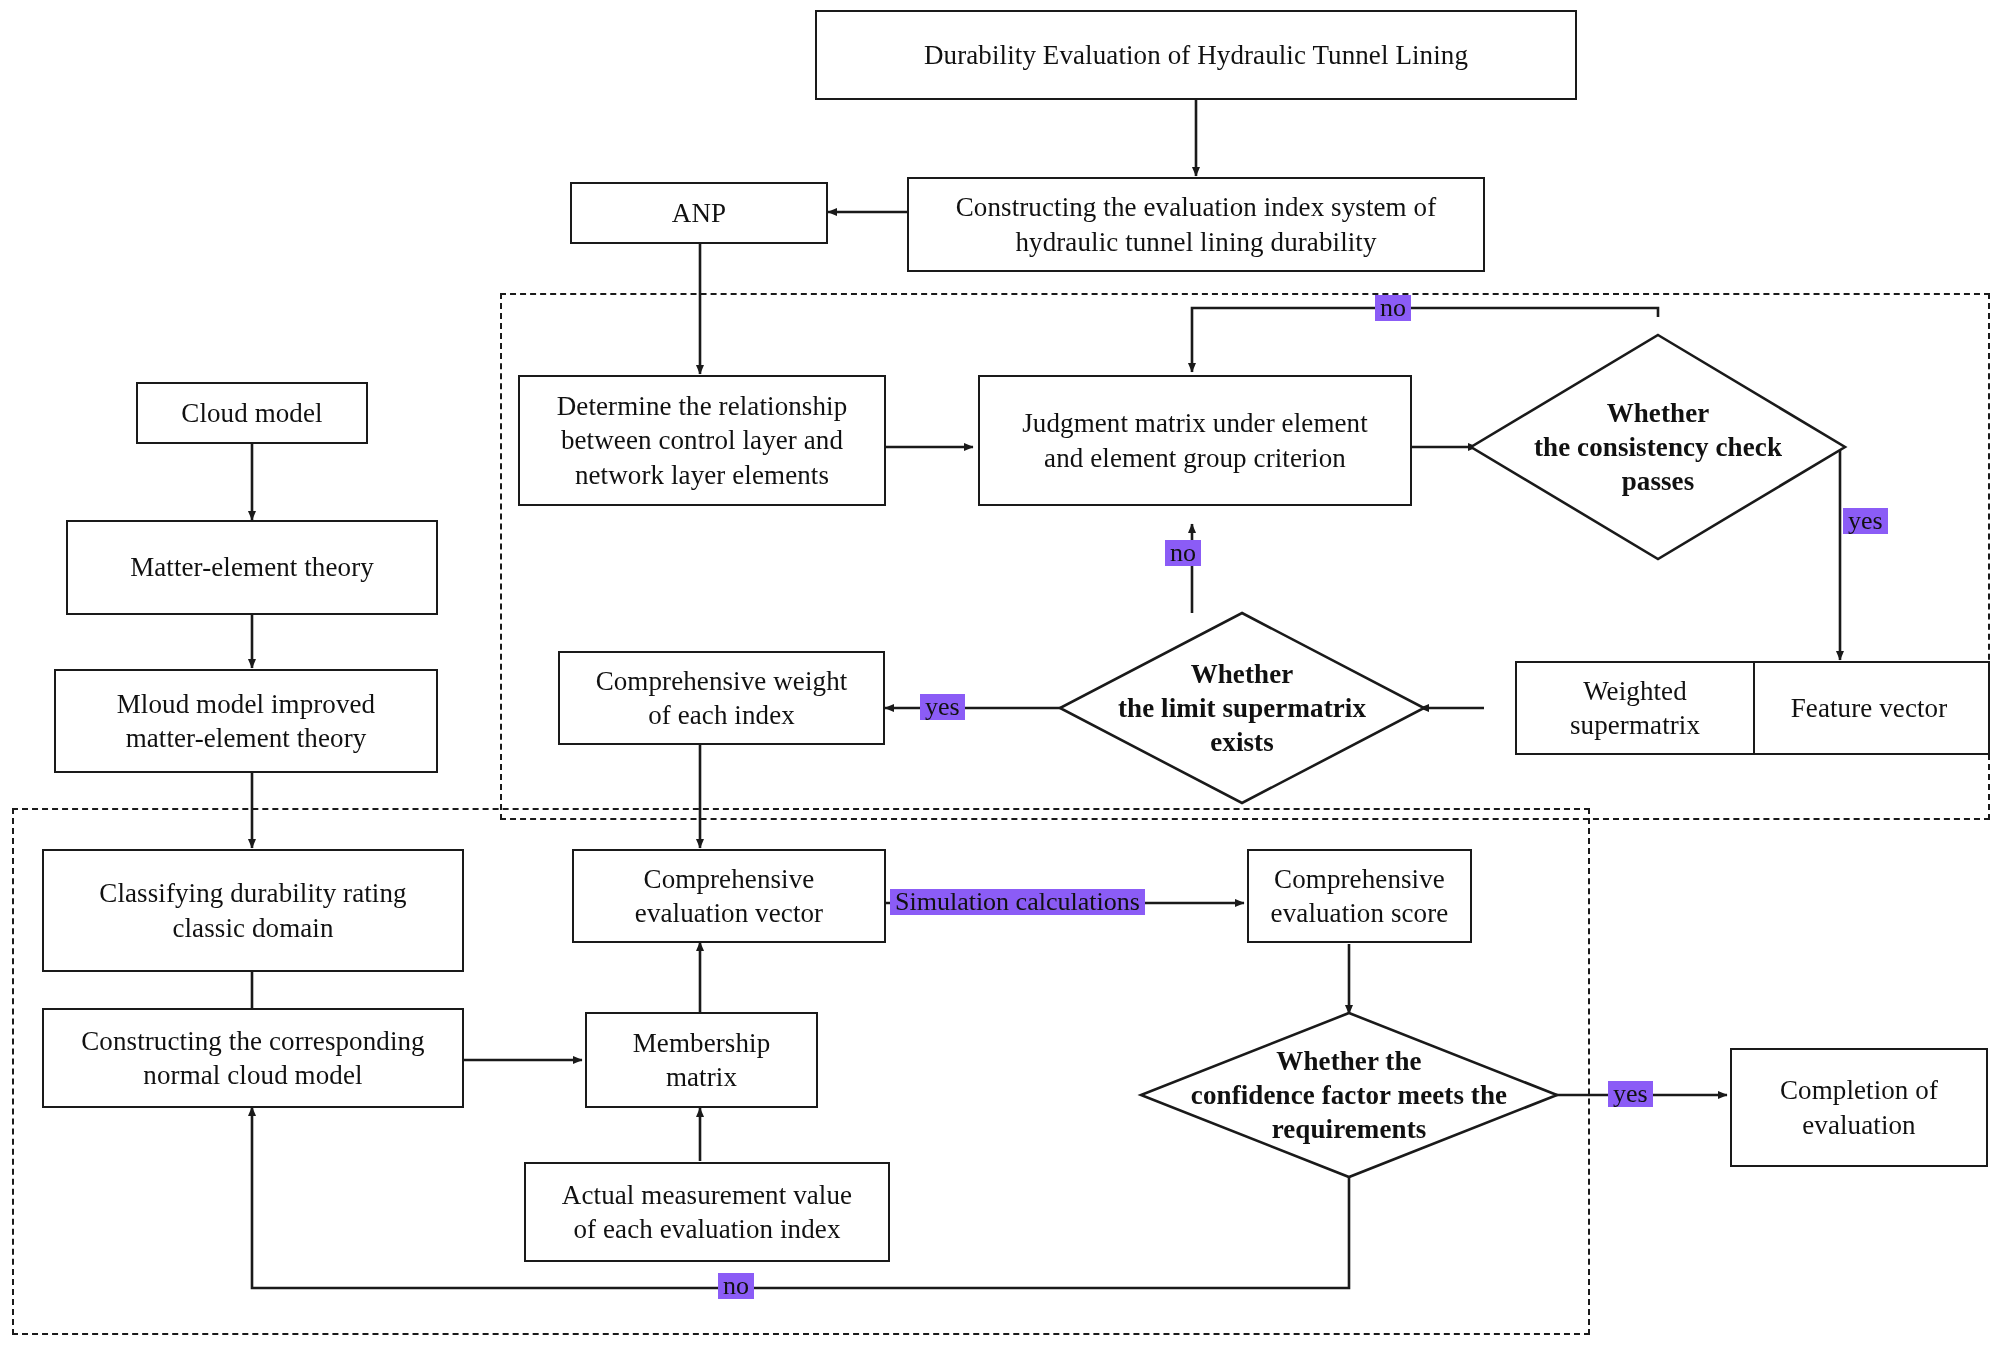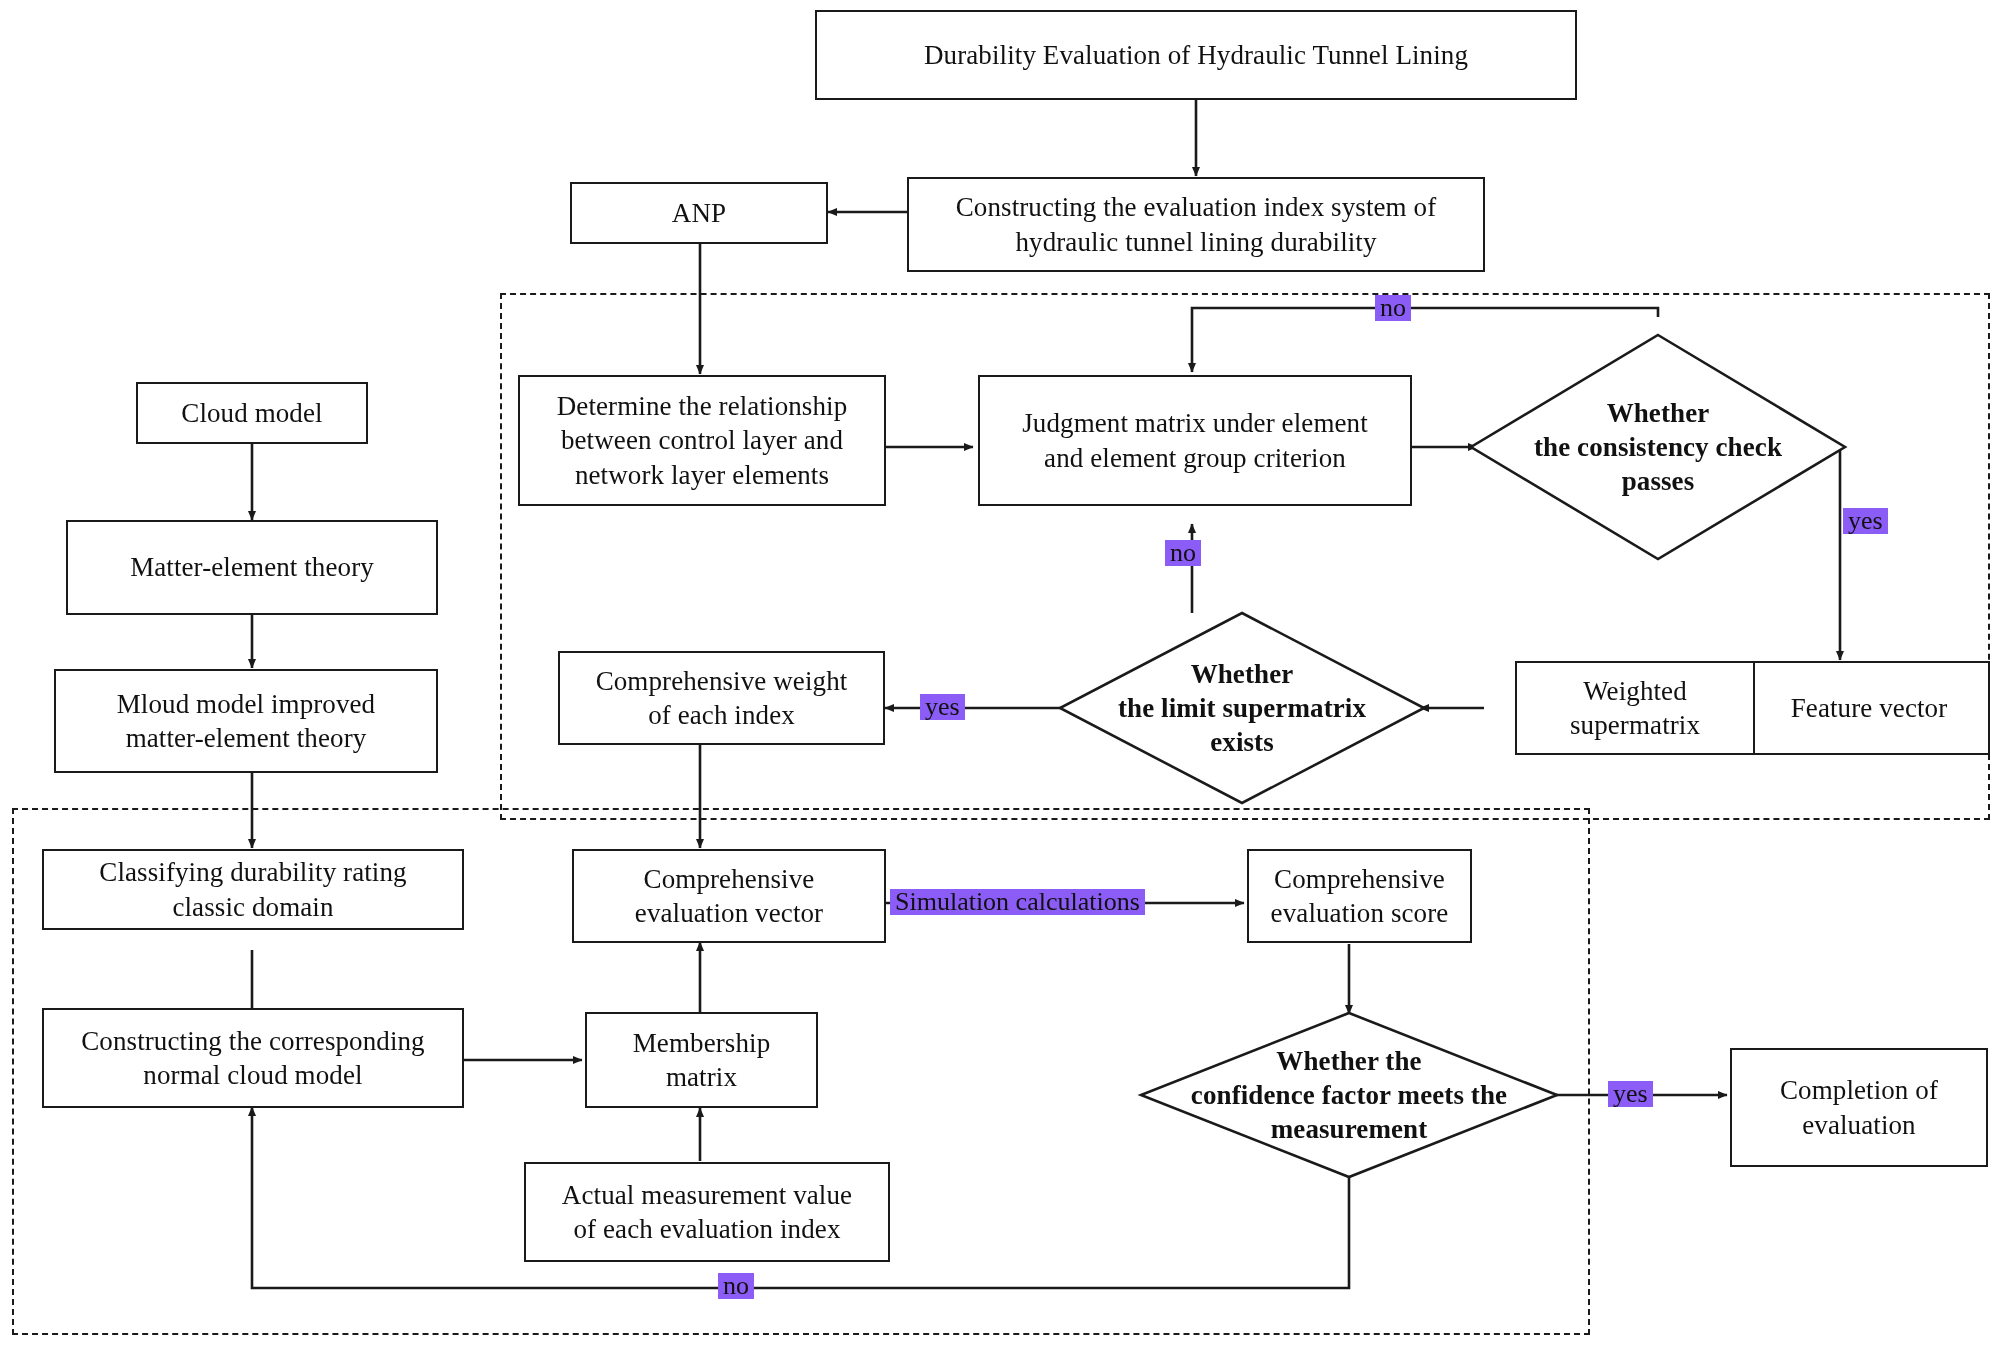--- a/index.html
+++ b/index.html
@@ -165,21 +165,21 @@
   <div class="node-box" style="left:558px; top:651px; width:327px; height:94px;">Comprehensive weight
 of each index</div>
 
   <div class="node-box" style="left:136px; top:382px; width:232px; height:62px;">Cloud model</div>
 
   <div class="node-box" style="left:66px; top:520px; width:372px; height:95px;">Matter-element theory</div>
 
   <div class="node-box" style="left:54px; top:669px; width:384px; height:104px;">Mloud model improved
 matter-element theory</div>
 
-  <div class="node-box" style="left:42px; top:849px; width:422px; height:81px;">Classifying durability rating
+  <div class="node-box" style="left:42px; top:849px; width:422px; height:123px;">Classifying durability rating
 classic domain</div>
 
   <div class="node-box" style="left:42px; top:1008px; width:422px; height:100px;">Constructing the corresponding
 normal cloud model</div>
 
   <div class="node-box" style="left:585px; top:1012px; width:233px; height:96px;">Membership
 matrix</div>
 
   <div class="node-box" style="left:524px; top:1162px; width:366px; height:100px;">Actual measurement value
 of each evaluation index</div>
@@ -201,21 +201,21 @@
 
   <div class="diamond-wrap" style="left:1060px; top:613px; width:364px; height:190px;">
     <div class="diamond-label">Whether
 the limit supermatrix
 exists</div>
   </div>
 
   <div class="diamond-wrap" style="left:1141px; top:1013px; width:416px; height:164px;">
     <div class="diamond-label">Whether the
 confidence factor meets the
-measurement</div>
+requirements</div>
   </div>
 
   <div class="edge-label" style="left:1375px; top:295px;">no</div>
 
   <div class="edge-label" style="left:1843px; top:508px;">yes</div>
 
   <div class="edge-label" style="left:1165px; top:540px;">no</div>
 
   <div class="edge-label" style="left:920px; top:694px;">yes</div>
 

